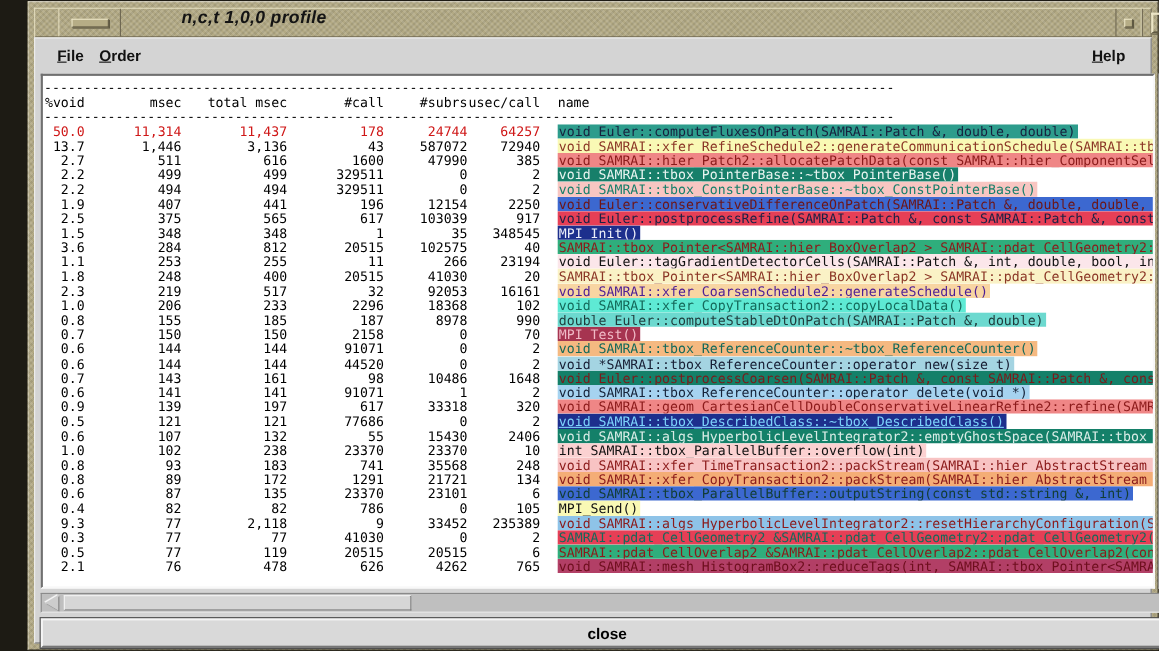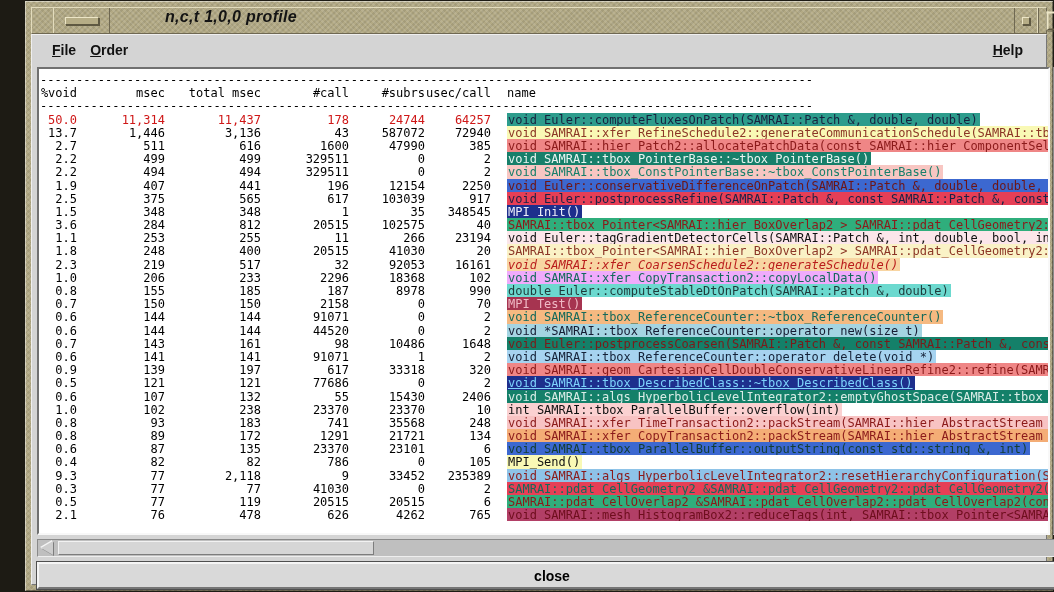--- a/index.html
+++ b/index.html
@@ -104,22 +104,22 @@
         <div class="tline trow"><span class="cell c0">13.7</span><span class="cell c1">1,446</span><span class="cell c2">3,136</span><span class="cell c3">43</span><span class="cell c4">587072</span><span class="cell c5">72940</span><span class="fname" style="background-color: rgb(249, 249, 181); color: rgb(139, 54, 38);">void SAMRAI::xfer_RefineSchedule2::generateCommunicationSchedule(SAMRAI::tbox</span></div>
         <div class="tline trow"><span class="cell c0">2.7</span><span class="cell c1">511</span><span class="cell c2">616</span><span class="cell c3">1600</span><span class="cell c4">47990</span><span class="cell c5">385</span><span class="fname" style="background-color: rgb(239, 134, 134); color: rgb(139, 26, 26);">void SAMRAI::hier_Patch2::allocatePatchData(const SAMRAI::hier_ComponentSelec</span></div>
         <div class="tline trow"><span class="cell c0">2.2</span><span class="cell c1">499</span><span class="cell c2">499</span><span class="cell c3">329511</span><span class="cell c4">0</span><span class="cell c5">2</span><span class="fname" style="background-color: rgb(23, 127, 106); color: rgb(233, 245, 241);">void SAMRAI::tbox_PointerBase::~tbox_PointerBase()</span></div>
         <div class="tline trow"><span class="cell c0">2.2</span><span class="cell c1">494</span><span class="cell c2">494</span><span class="cell c3">329511</span><span class="cell c4">0</span><span class="cell c5">2</span><span class="fname" style="background-color: rgb(248, 198, 194); color: rgb(23, 127, 106);">void SAMRAI::tbox_ConstPointerBase::~tbox_ConstPointerBase()</span></div>
         <div class="tline trow"><span class="cell c0">1.9</span><span class="cell c1">407</span><span class="cell c2">441</span><span class="cell c3">196</span><span class="cell c4">12154</span><span class="cell c5">2250</span><span class="fname" style="background-color: rgb(60, 104, 208); color: rgb(109, 21, 21);">void Euler::conservativeDifferenceOnPatch(SAMRAI::Patch &amp;, double, double, bo</span></div>
         <div class="tline trow"><span class="cell c0">2.5</span><span class="cell c1">375</span><span class="cell c2">565</span><span class="cell c3">617</span><span class="cell c4">103039</span><span class="cell c5">917</span><span class="fname" style="background-color: rgb(230, 63, 86); color: rgb(28, 33, 69);">void Euler::postprocessRefine(SAMRAI::Patch &amp;, const SAMRAI::Patch &amp;, const S</span></div>
         <div class="tline trow"><span class="cell c0">1.5</span><span class="cell c1">348</span><span class="cell c2">348</span><span class="cell c3">1</span><span class="cell c4">35</span><span class="cell c5">348545</span><span class="fname" style="background-color: rgb(29, 47, 141); color: rgb(236, 238, 249);">MPI_Init()</span></div>
         <div class="tline trow"><span class="cell c0">3.6</span><span class="cell c1">284</span><span class="cell c2">812</span><span class="cell c3">20515</span><span class="cell c4">102575</span><span class="cell c5">40</span><span class="fname" style="background-color: rgb(47, 174, 124); color: rgb(139, 26, 26);">SAMRAI::tbox_Pointer&lt;SAMRAI::hier_BoxOverlap2 &gt; SAMRAI::pdat_CellGeometry2::</span></div>
         <div class="tline trow"><span class="cell c0">1.1</span><span class="cell c1">253</span><span class="cell c2">255</span><span class="cell c3">11</span><span class="cell c4">266</span><span class="cell c5">23194</span><span class="fname" style="background-color: rgb(251, 230, 234); color: rgb(17, 17, 17);">void Euler::tagGradientDetectorCells(SAMRAI::Patch &amp;, int, double, bool, int)</span></div>
         <div class="tline trow"><span class="cell c0">1.8</span><span class="cell c1">248</span><span class="cell c2">400</span><span class="cell c3">20515</span><span class="cell c4">41030</span><span class="cell c5">20</span><span class="fname" style="background-color: rgb(250, 242, 198); color: rgb(139, 54, 38);">SAMRAI::tbox_Pointer&lt;SAMRAI::hier_BoxOverlap2 &gt; SAMRAI::pdat_CellGeometry2::</span></div>
-        <div class="tline trow"><span class="cell c0">2.3</span><span class="cell c1">219</span><span class="cell c2">517</span><span class="cell c3">32</span><span class="cell c4">92053</span><span class="cell c5">16161</span><span class="fname" style="background-color: rgb(248, 213, 162); color: #b91c1c; font-style: italic;">void SAMRAI::xfer_CoarsenSchedule2::generateSchedule()</span></div>
-        <div class="tline trow"><span class="cell c0">1.0</span><span class="cell c1">206</span><span class="cell c2">233</span><span class="cell c3">2296</span><span class="cell c4">18368</span><span class="cell c5">102</span><span class="fname" style="background-color: #f0abfc; color: rgb(20, 105, 90); text-align: center;">void SAMRAI::xfer_CopyTransaction2::copyLocalData()</span></div>
+        <div class="tline trow"><span class="cell c0">2.3</span><span class="cell c1">219</span><span class="cell c2">517</span><span class="cell c3">32</span><span class="cell c4">92053</span><span class="cell c5">16161</span><span class="fname" style="background-color: rgb(248, 213, 162); color: #4c1d95;">void SAMRAI::xfer_CoarsenSchedule2::generateSchedule()</span></div>
+        <div class="tline trow"><span class="cell c0">1.0</span><span class="cell c1">206</span><span class="cell c2">233</span><span class="cell c3">2296</span><span class="cell c4">18368</span><span class="cell c5">102</span><span class="fname" style="background-color: #5eead4; color: rgb(20, 105, 90); text-align: center;">void SAMRAI::xfer_CopyTransaction2::copyLocalData()</span></div>
         <div class="tline trow"><span class="cell c0">0.8</span><span class="cell c1">155</span><span class="cell c2">185</span><span class="cell c3">187</span><span class="cell c4">8978</span><span class="cell c5">990</span><span class="fname" style="background-color: rgb(108, 217, 207); color: rgb(30, 58, 58); text-align: right;">double Euler::computeStableDtOnPatch(SAMRAI::Patch &amp;, double)</span></div>
         <div class="tline trow"><span class="cell c0">0.7</span><span class="cell c1">150</span><span class="cell c2">150</span><span class="cell c3">2158</span><span class="cell c4">0</span><span class="cell c5">70</span><span class="fname" style="background-color: rgb(166, 52, 80); color: rgb(240, 186, 198);">MPI_Test()</span></div>
         <div class="tline trow"><span class="cell c0">0.6</span><span class="cell c1">144</span><span class="cell c2">144</span><span class="cell c3">91071</span><span class="cell c4">0</span><span class="cell c5">2</span><span class="fname" style="background-color: rgb(245, 185, 129); color: rgb(20, 105, 90);">void SAMRAI::tbox_ReferenceCounter::~tbox_ReferenceCounter()</span></div>
         <div class="tline trow"><span class="cell c0">0.6</span><span class="cell c1">144</span><span class="cell c2">144</span><span class="cell c3">44520</span><span class="cell c4">0</span><span class="cell c5">2</span><span class="fname" style="background-color: rgb(164, 212, 226); color: rgb(22, 29, 51);">void *SAMRAI::tbox_ReferenceCounter::operator new(size_t)</span></div>
         <div class="tline trow"><span class="cell c0">0.7</span><span class="cell c1">143</span><span class="cell c2">161</span><span class="cell c3">98</span><span class="cell c4">10486</span><span class="cell c5">1648</span><span class="fname" style="background-color: rgb(20, 128, 105); color: rgb(123, 26, 26);">void Euler::postprocessCoarsen(SAMRAI::Patch &amp;, const SAMRAI::Patch &amp;, const</span></div>
         <div class="tline trow"><span class="cell c0">0.6</span><span class="cell c1">141</span><span class="cell c2">141</span><span class="cell c3">91071</span><span class="cell c4">1</span><span class="cell c5">2</span><span class="fname" style="background-color: rgb(166, 211, 240); color: rgb(21, 34, 56);">void SAMRAI::tbox_ReferenceCounter::operator delete(void *)</span></div>
         <div class="tline trow"><span class="cell c0">0.9</span><span class="cell c1">139</span><span class="cell c2">197</span><span class="cell c3">617</span><span class="cell c4">33318</span><span class="cell c5">320</span><span class="fname" style="background-color: rgb(239, 134, 134); color: rgb(139, 26, 26);">void SAMRAI::geom_CartesianCellDoubleConservativeLinearRefine2::refine(SAMRAI</span></div>
         <div class="tline trow"><span class="cell c0">0.5</span><span class="cell c1">121</span><span class="cell c2">121</span><span class="cell c3">77686</span><span class="cell c4">0</span><span class="cell c5">2</span><span class="fname" style="background-color: rgb(29, 47, 141); color: #7dd3fc; text-decoration: underline;">void SAMRAI::tbox_DescribedClass::~tbox_DescribedClass()</span></div>
         <div class="tline trow"><span class="cell c0">0.6</span><span class="cell c1">107</span><span class="cell c2">132</span><span class="cell c3">55</span><span class="cell c4">15430</span><span class="cell c5">2406</span><span class="fname" style="background-color: rgb(20, 128, 105); color: rgb(217, 236, 231);">void SAMRAI::algs_HyperbolicLevelIntegrator2::emptyGhostSpace(SAMRAI::tbox_Po</span></div>
         <div class="tline trow"><span class="cell c0">1.0</span><span class="cell c1">102</span><span class="cell c2">238</span><span class="cell c3">23370</span><span class="cell c4">23370</span><span class="cell c5">10</span><span class="fname" style="background-color: rgb(251, 209, 209); color: rgb(17, 17, 17);">int SAMRAI::tbox_ParallelBuffer::overflow(int)</span></div>

